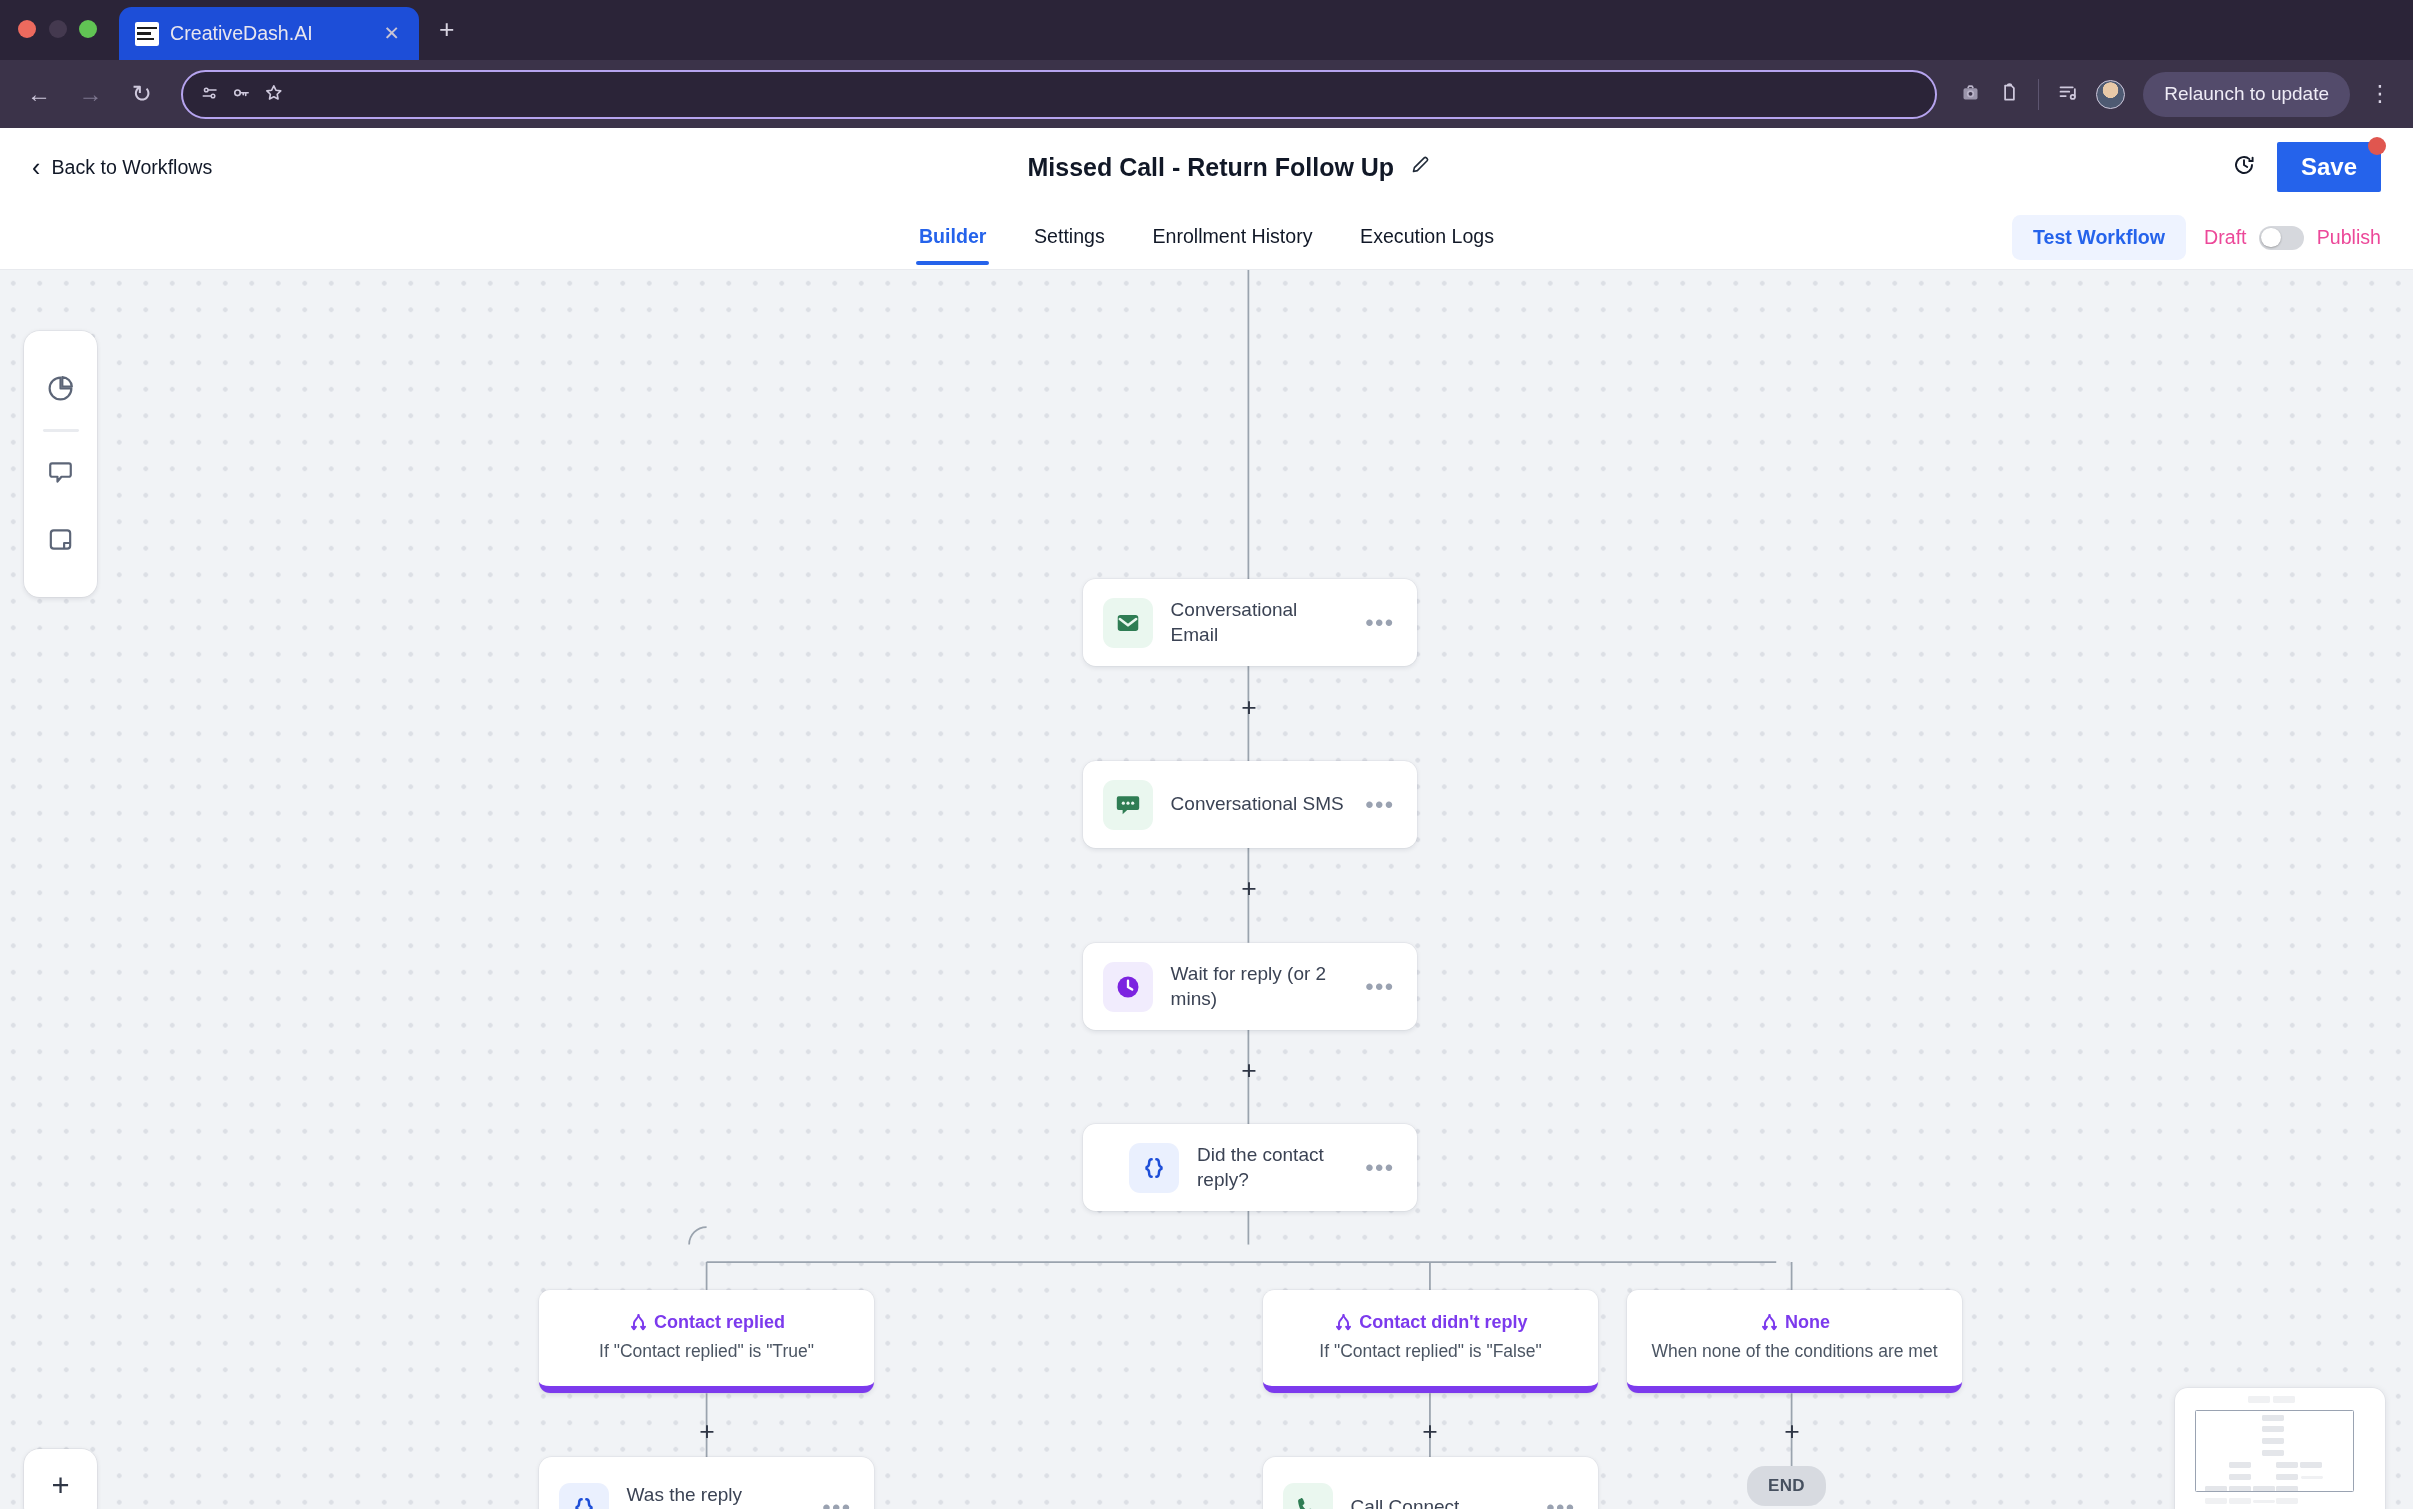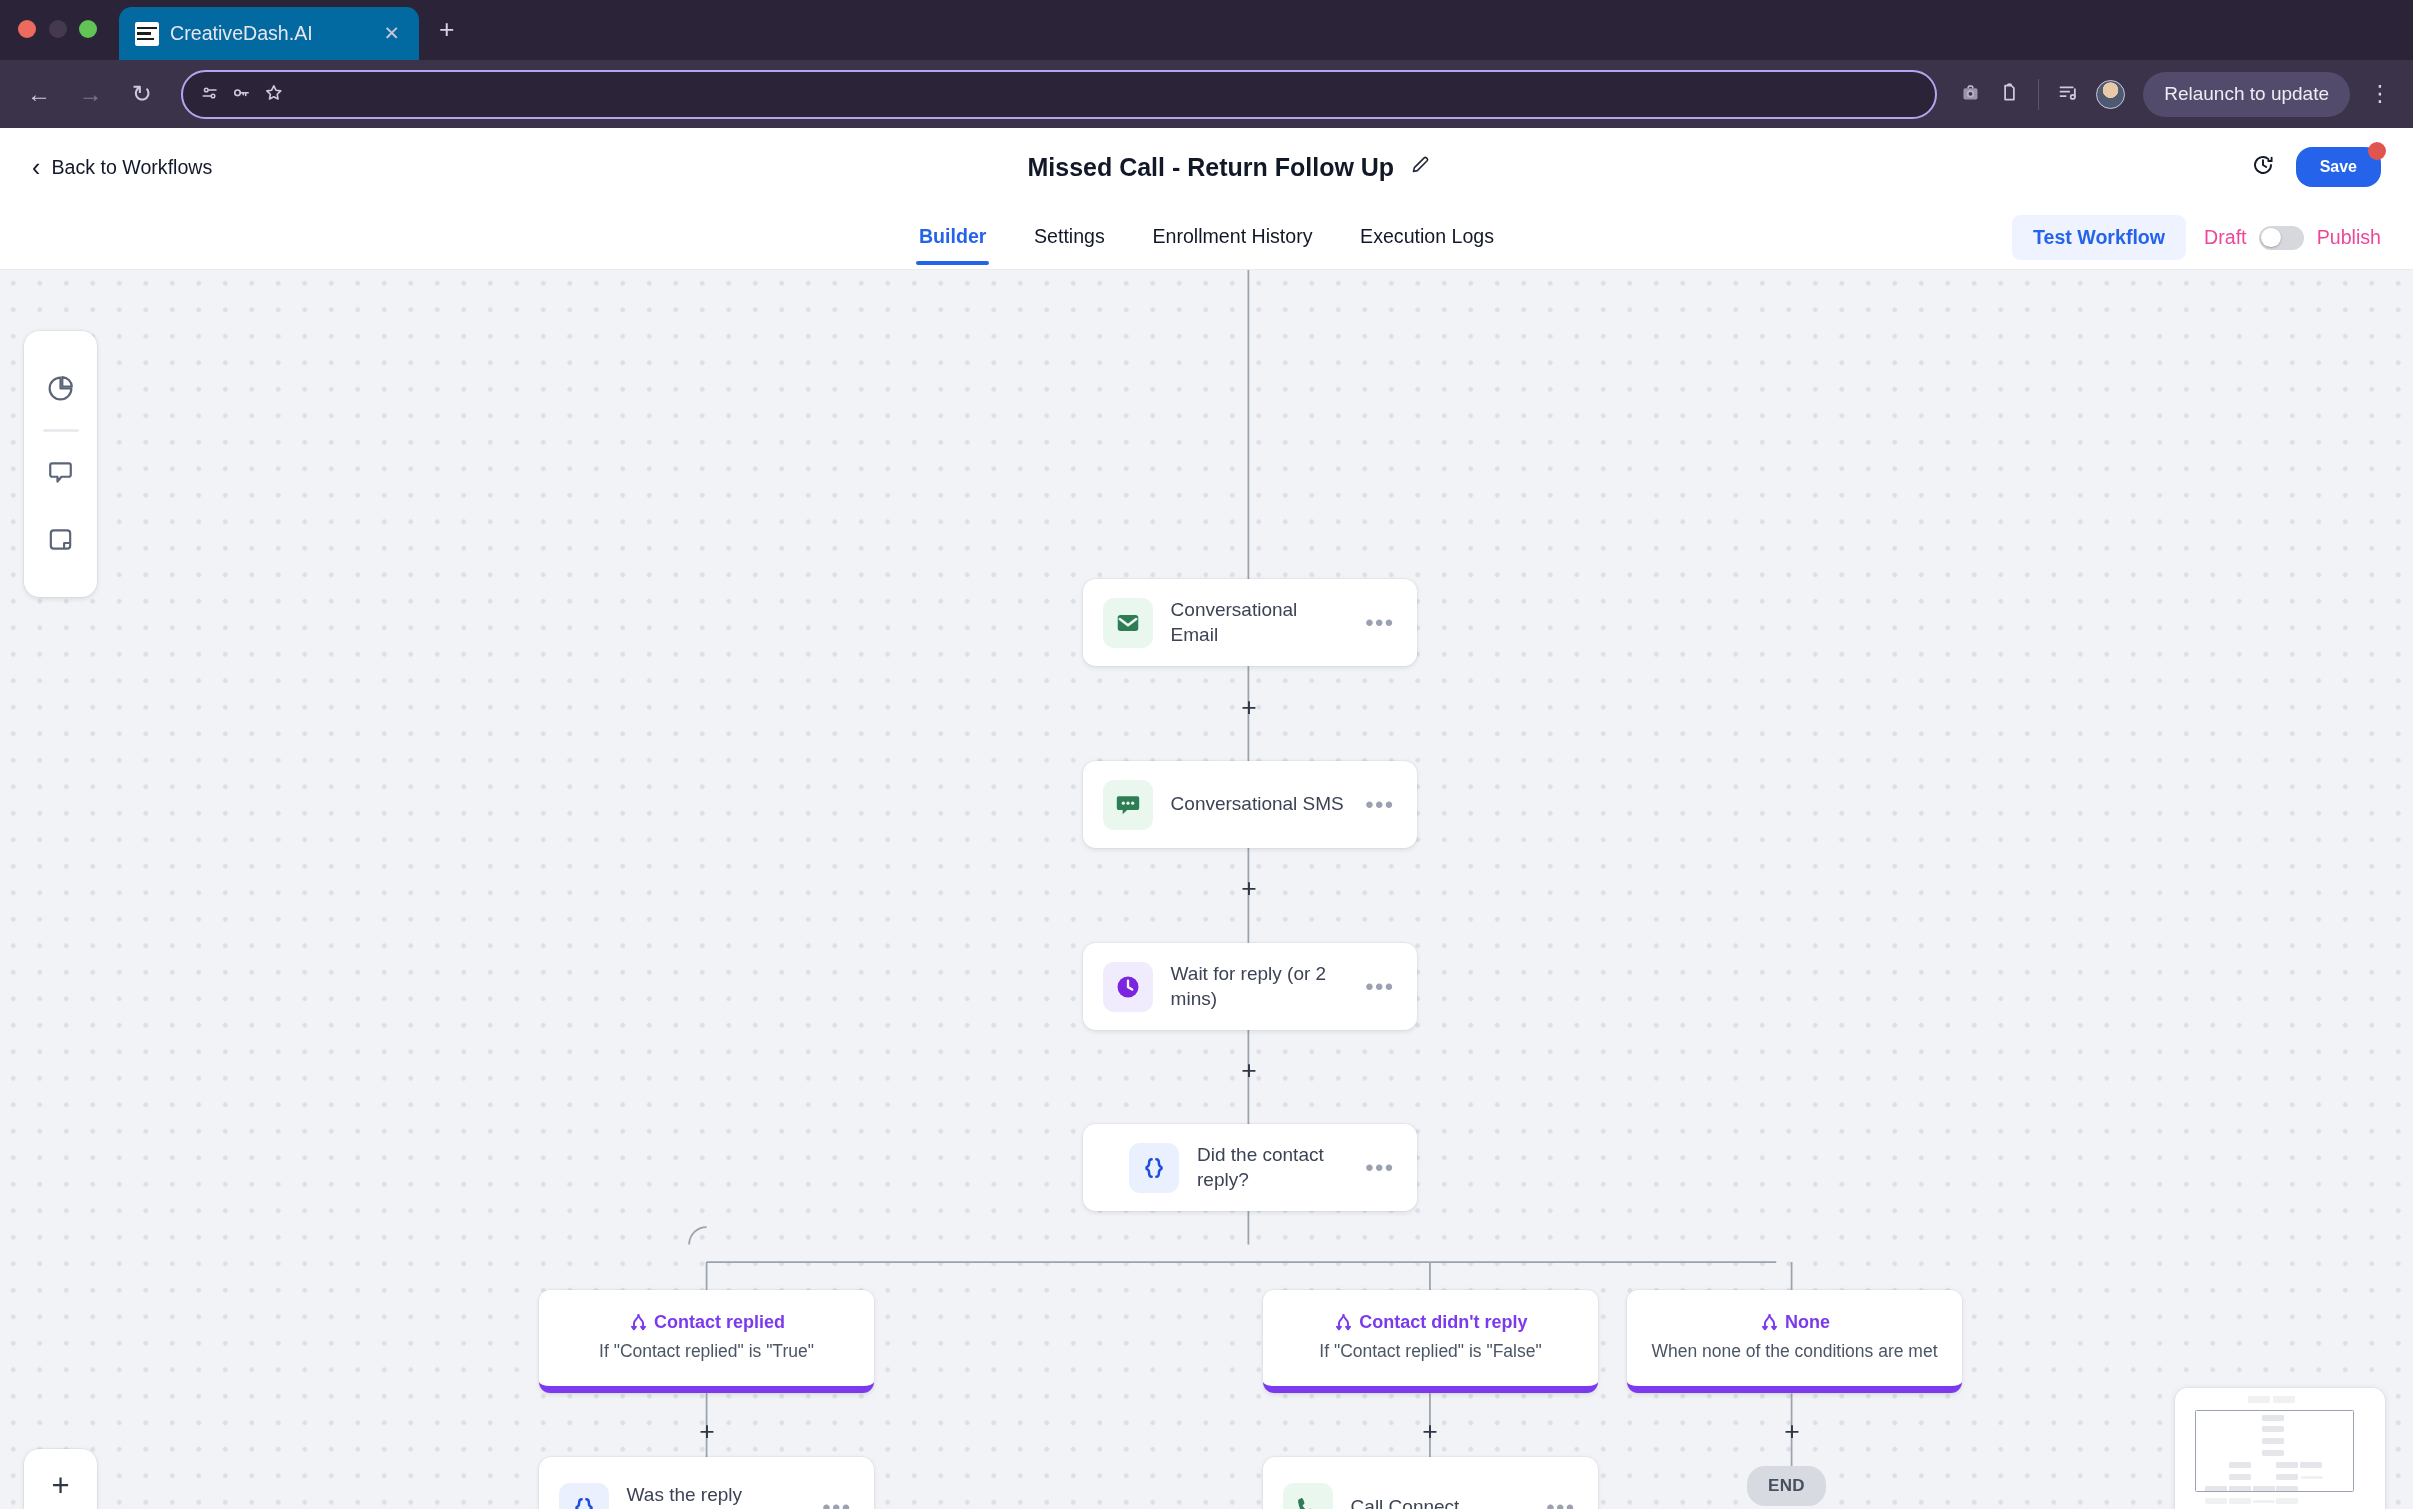--- a/index.html
+++ b/index.html
@@ -15,21 +15,21 @@
   .tabstrip { height: 60px; display: flex; align-items: flex-end; padding-left: 18px; background: #2b2438; }
   .traffic { display: flex; align-items: center; gap: 12.6px; padding-bottom: 22.3px; margin-right: 22.3px; }
   .dot { width: 18px; height: 18px; border-radius: 50%; }
   .dot.red { background: #ed6a5e; }
   .dot.yellow { background: #44394f; }
   .dot.green { background: #61c454; }
 
   .tab {
     display: flex; align-items: center; gap: 11.2px;
     height: 53px; min-width: 300px; padding: 0 15.4px;
-    background: #0369a1; border-radius: 12.6px 12.6px 0 0;
+    background: #1d4ed8; border-radius: 12.6px 12.6px 0 0;
     position: relative;
   }
   .tab-favicon {
     width: 24px; height: 24px; flex: 0 0 24px;
     background: #ffffff; border-radius: 2.1px;
     display: flex; flex-direction: column; justify-content: center;
     overflow: hidden; padding: 2.1px;
   }
   .tab-favicon i { display: block; height: 2.8px; background: #1d1d1d; margin: 1.4px 0; }
   .tab-favicon i:nth-child(2) { width: 70%; }
@@ -74,21 +74,21 @@
   .title-wrap {
     position: absolute; left: 0; right: 0; display: flex;
     align-items: center; justify-content: center; gap: 15.4px; pointer-events: none;
   }
   .wf-title { font-size: 25px; font-weight: 700; color: #111827; margin-left: 45px; }
   .edit-ico { font-size: 19.6px; color: #2a2a2a; pointer-events: auto; cursor: pointer; }
   .header-right { margin-left: auto; display: flex; align-items: center; gap: 21px; z-index: 2; }
   .history-ico { font-size: 24px; color: #111827; cursor: pointer; line-height: 1; }
   .save-btn {
     position: relative; background: #2563eb; color: #fff; border: none;
-    font-size: 16px; font-weight: 600; padding: 11.2px 24px; border-radius: 16px;
+    font-size: 24px; font-weight: 600; padding: 11.2px 24px; border-radius: 2px;
     font-family: inherit; cursor: pointer;
   }
   .save-dot {
     position: absolute; top: -4.9px; right: -4.9px; width: 18px; height: 18px;
     border-radius: 50%; background: #e0564f;
   }
 
   
   .tabbar {
     height: 64px; background: #fff; border-bottom: 1.4px solid #e8eaee;

